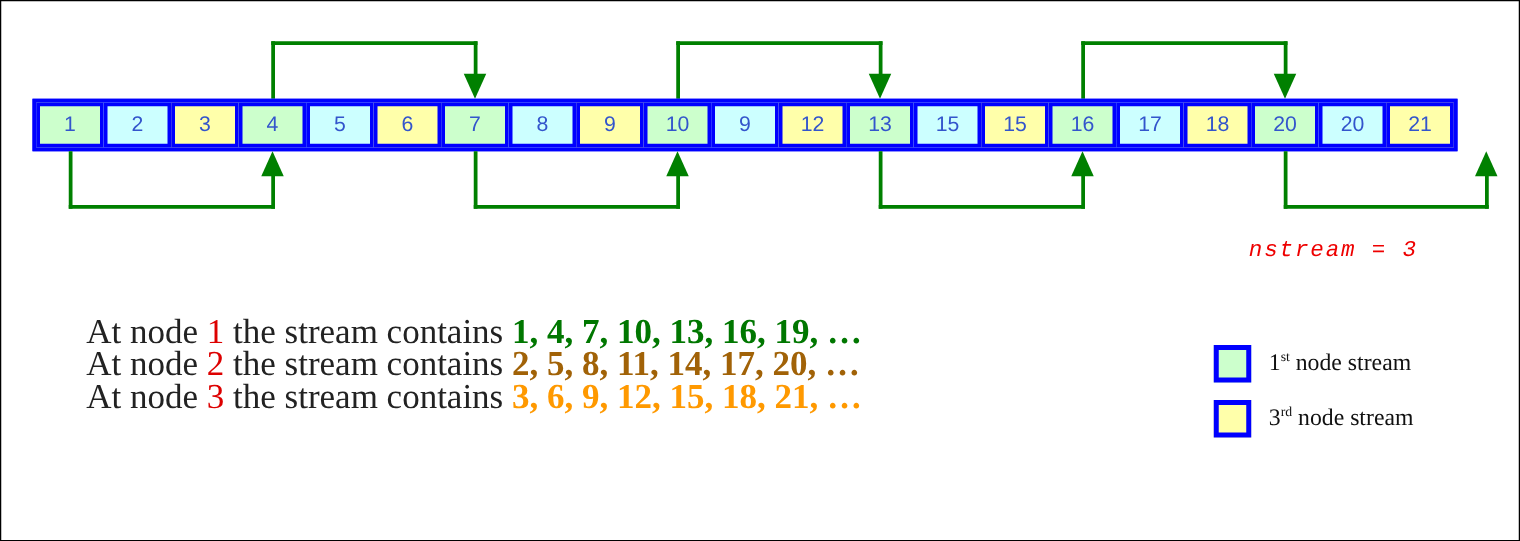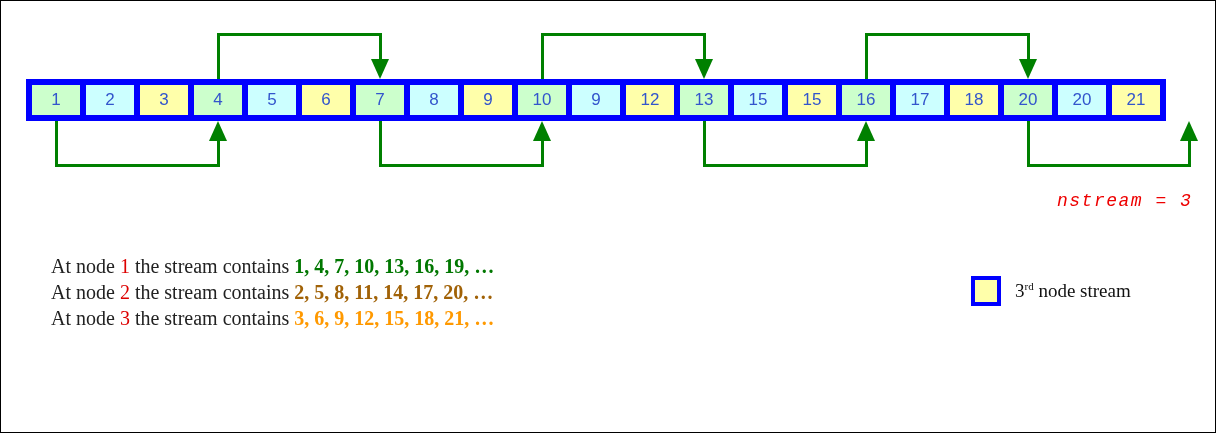--- a/index.html
+++ b/index.html
@@ -53,35 +53,35 @@
     width:0;height:0;
     border-left:9px solid transparent;
     border-right:9px solid transparent;
   }
   .arrow-down{border-top:20px solid #008000;}
   .arrow-up{border-bottom:20px solid #008000;}
 
   
   #nstream{
     position:absolute;
-    left:1056px; top:190px;
+    left:998px; top:190px;
     font-family:"Liberation Mono",monospace;
     font-style:italic;
     font-size:18px;
     color:#ee0000;
     letter-spacing:1.5px;
     white-space:nowrap;
     text-align:center;
   }
 
   
   #sentences{
     position:absolute;
-    left:50px; top:252px;
-    font-size:20px;
+    left:68px; top:252px;
+    font-size:28px;
     color:#222222;
     line-height:26px;
     white-space:nowrap;
   }
   #sentences .line{display:block;}
   #sentences .nodenum{color:#dd0000;}
   #sentences .seq{font-weight:bold;}
   #sentences .seq.c1{color:#007700;}
   #sentences .seq.c2{color:#a16207;}
   #sentences .seq.c3{color:#ff9900;}
@@ -192,18 +192,22 @@
   <div id="nstream">nstream = 3</div>
 
   <div id="sentences">
       <span class="line"><span>At node </span><span class="nodenum">1</span><span> the stream contains </span><span class="seq c1">1, 4, 7, 10, 13, 16, 19, …</span></span>
       <span class="line"><span>At node </span><span class="nodenum">2</span><span> the stream contains </span><span class="seq c2">2, 5, 8, 11, 14, 17, 20, …</span></span>
       <span class="line"><span>At node </span><span class="nodenum">3</span><span> the stream contains </span><span class="seq c3">3, 6, 9, 12, 15, 18, 21, …</span></span>
     </div>
 
   <div id="legend">
       <div class="legend-row">
+        <div class="legend-swatch s1"></div>
+        <div class="legend-label"><span>1</span><sup>st</sup><span> node stream</span></div>
+      </div>
+      <div class="legend-row">
         <div class="legend-swatch s3"></div>
         <div class="legend-label"><span>3</span><sup>rd</sup><span> node stream</span></div>
       </div>
     </div>
 
 </div>
 
 </body></html>

